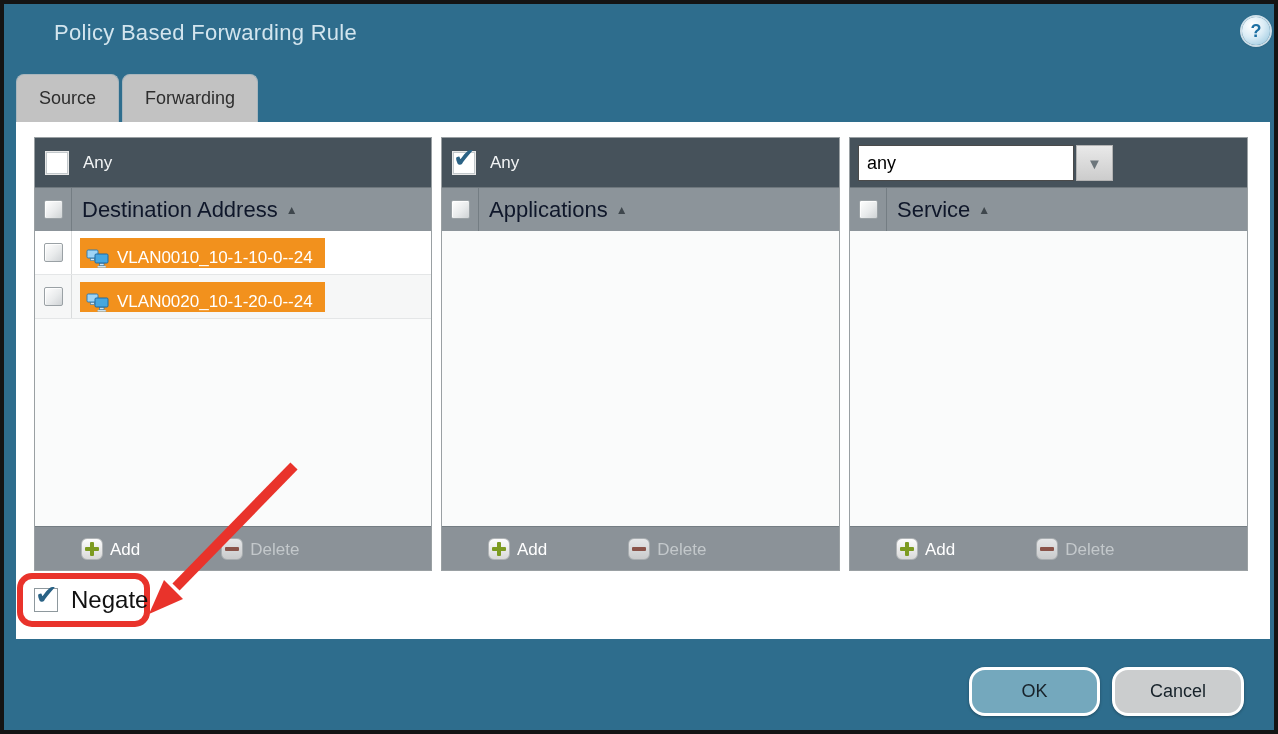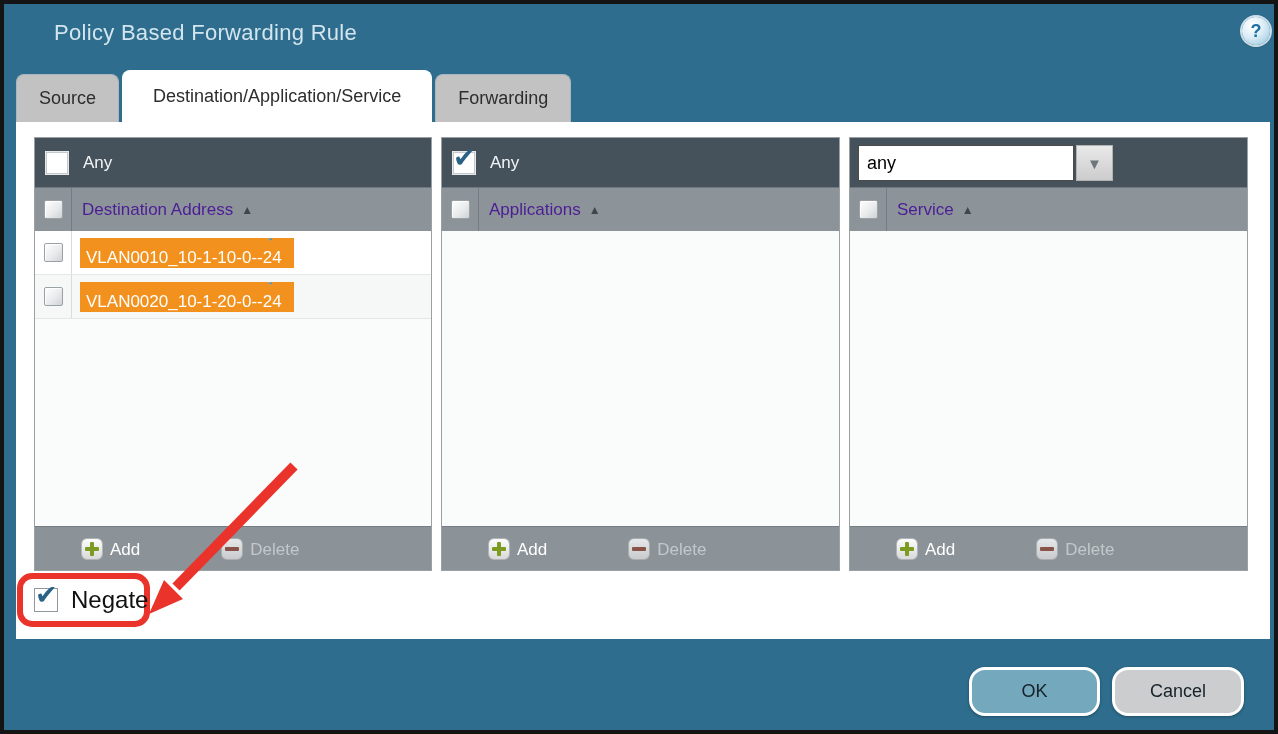--- a/index.html
+++ b/index.html
@@ -64,35 +64,35 @@
 
   .colhead {
     height:44px; background:#8c949a; flex:0 0 auto;
     display:flex; align-items:center; border-top:1px solid #6e777d;
   }
   .cbcell {
     width:37px; height:100%; flex:0 0 auto;
     display:flex; align-items:center; justify-content:center;
     border-right:1px solid #747d83;
   }
-  .colhead-label { color:#4c1d95; font-size:17px; margin-left:10px; }
+  .colhead-label { color:#0f172a; font-size:22px; margin-left:10px; }
   .sort-icon { color:#3f474d; font-size:12px; margin-left:8px; }
 
   .list { flex:1 1 auto; background:#fafbfb; overflow:hidden; }
   .row {
     height:44px; display:flex; align-items:center;
     background:#ffffff; border-bottom:1px solid #e4e6e7;
   }
   .row:nth-child(2) { background:#f6f7f7; }
   .row .cbcell { border-right:1px solid #d9dbdc; }
 
   .chip {
     margin-left:8px; height:30px; display:inline-flex; align-items:flex-end;
     background:#f2911d; color:#ffffff; font-size:17px;
-    padding:0 12px 0 6px; gap:7px; cursor:pointer; white-space:nowrap;flex-direction:column;
+    padding:0 12px 0 6px; gap:7px; cursor:pointer; white-space:nowrap;
   }
 
   .panel-footer {
     height:44px; background:#8b9298; flex:0 0 auto;
     display:flex; align-items:center; padding-left:10px; gap:20px;
     border-top:1px solid #747d83;
   }
   .ftbtn { display:inline-flex; align-items:flex-end; gap:7px; cursor:pointer;margin-left:36px; }
   .ftbtn .lbl { color:#ffffff; font-size:17px; }
   .ftbtn.disabled { cursor:default;padding-left:25px; }
@@ -166,21 +166,20 @@
 
   <div class="titlebar">
     <span class="dialog-title">Policy Based Forwarding Rule</span>
     <div class="help">
       <span>?</span>
     </div>
   </div>
 
   <div class="tabs">
     <div class="tab">Source</div>
-    <div class="tab active">Destination/Application/Service</div>
     <div class="tab">Forwarding</div>
   </div>
 
   <div class="content">
 
     <div class="panel panel-destination">
       <div class="panel-top">
         <span class="cb"></span>
         <span class="any-label">Any</span>
       </div>

